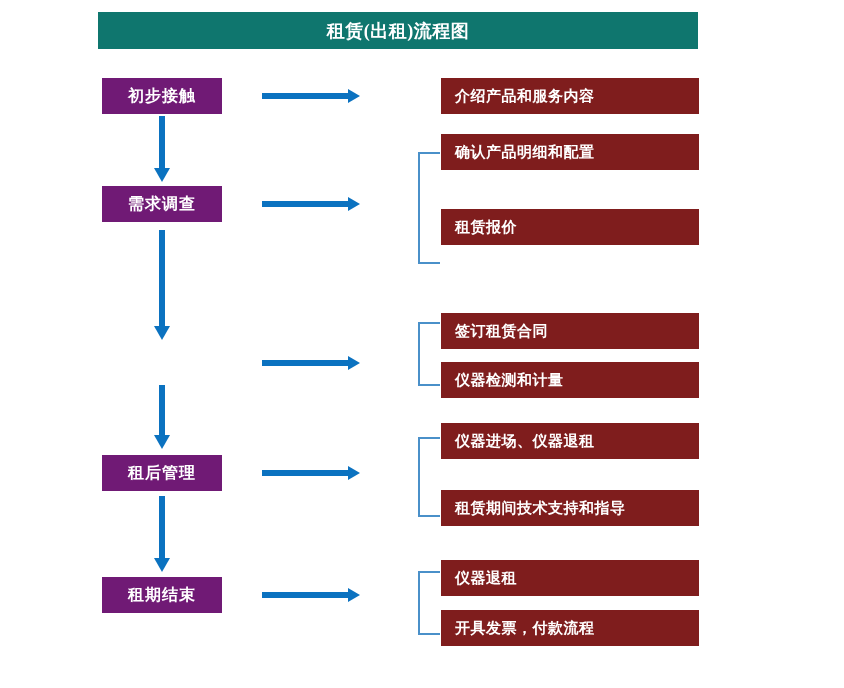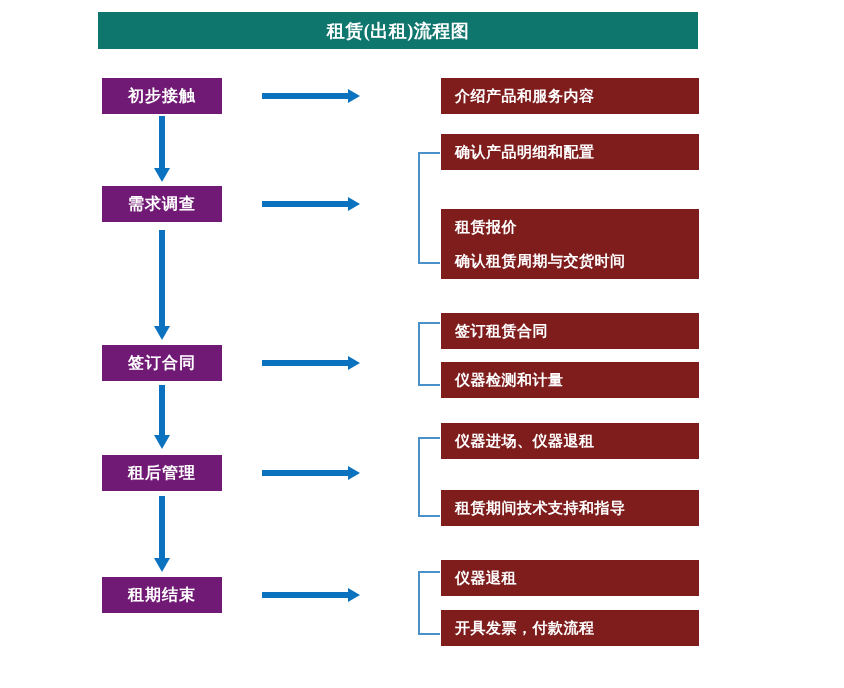--- a/index.html
+++ b/index.html
@@ -111,23 +111,20 @@
 <div id="canvas">
 
   <div class="title-bar">租赁(出租)流程图</div>
 
   <div class="stage-box" style="top:78px;">
     <span>初步接触</span>
   </div>
   <div class="stage-box" style="top:186px;">
     <span>需求调查</span>
   </div>
-  <div class="stage-box" style="top:345px;">
-    <span>签订合同</span>
-  </div>
   <div class="stage-box" style="top:455px;">
     <span>租后管理</span>
   </div>
   <div class="stage-box" style="top:577px;">
     <span>租期结束</span>
   </div>
 
   <div class="v-arrow" style="top:116px;height:68px;">
     <svg width="20" height="68" viewBox="0 0 20 68">
       <rect x="7" y="0" width="6" height="54" fill="#0b72c0"></rect>
@@ -207,23 +204,20 @@
 
   <div class="detail-box" style="top:78px;">
     <span>介绍产品和服务内容</span>
   </div>
   <div class="detail-box" style="top:134px;">
     <span>确认产品明细和配置</span>
   </div>
   <div class="detail-box" style="top:187px;margin-top:22px;">
     <span>租赁报价</span>
   </div>
-  <div class="detail-box" style="top:243px;">
-    <span>确认租赁周期与交货时间</span>
-  </div>
   <div class="detail-box" style="top:313px;">
     <span>签订租赁合同</span>
   </div>
   <div class="detail-box" style="top:362px;">
     <span>仪器检测和计量</span>
   </div>
   <div class="detail-box" style="top:423px;">
     <span>仪器进场、仪器退租</span>
   </div>
   <div class="detail-box" style="top:490px;">

